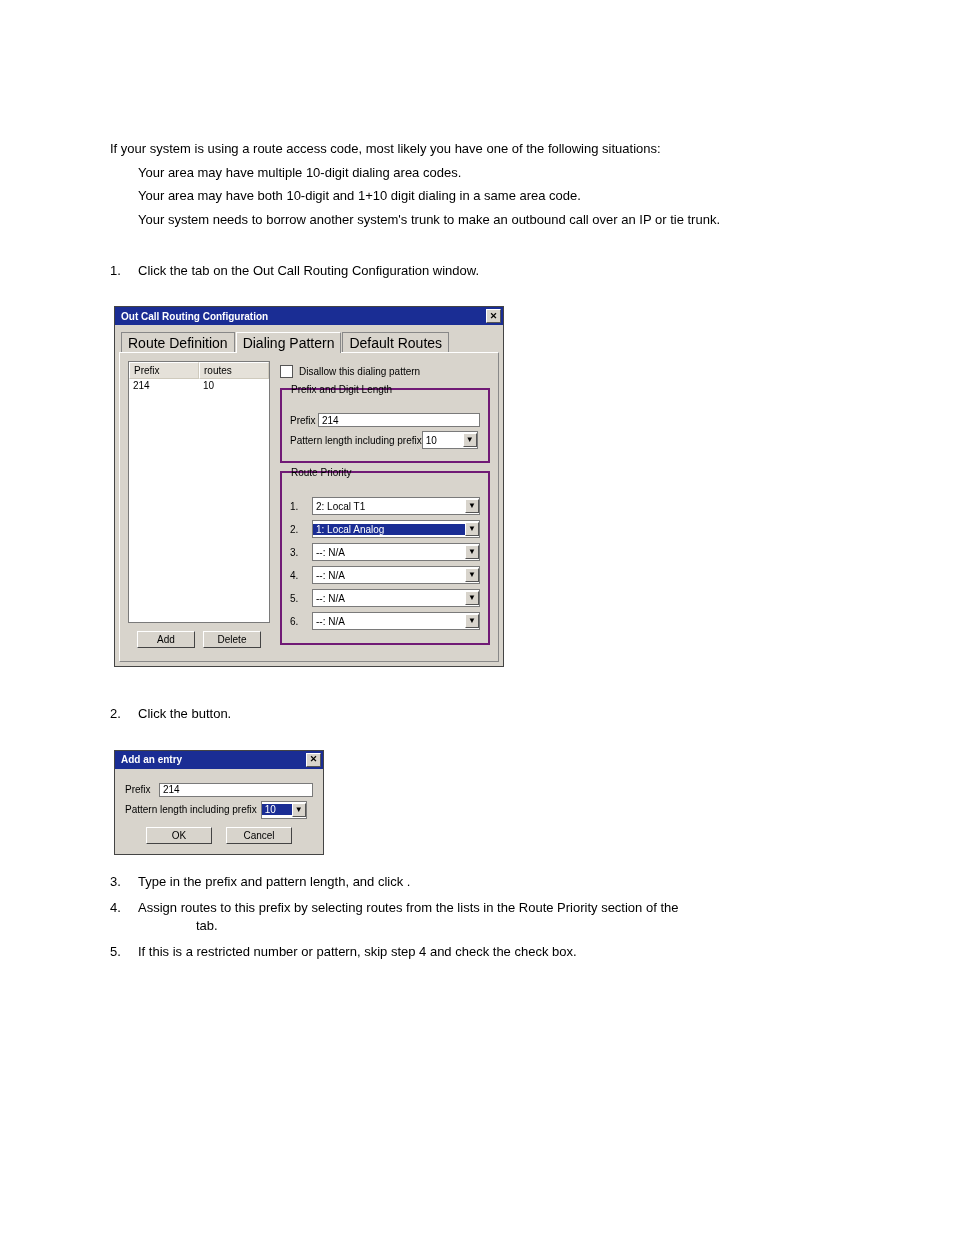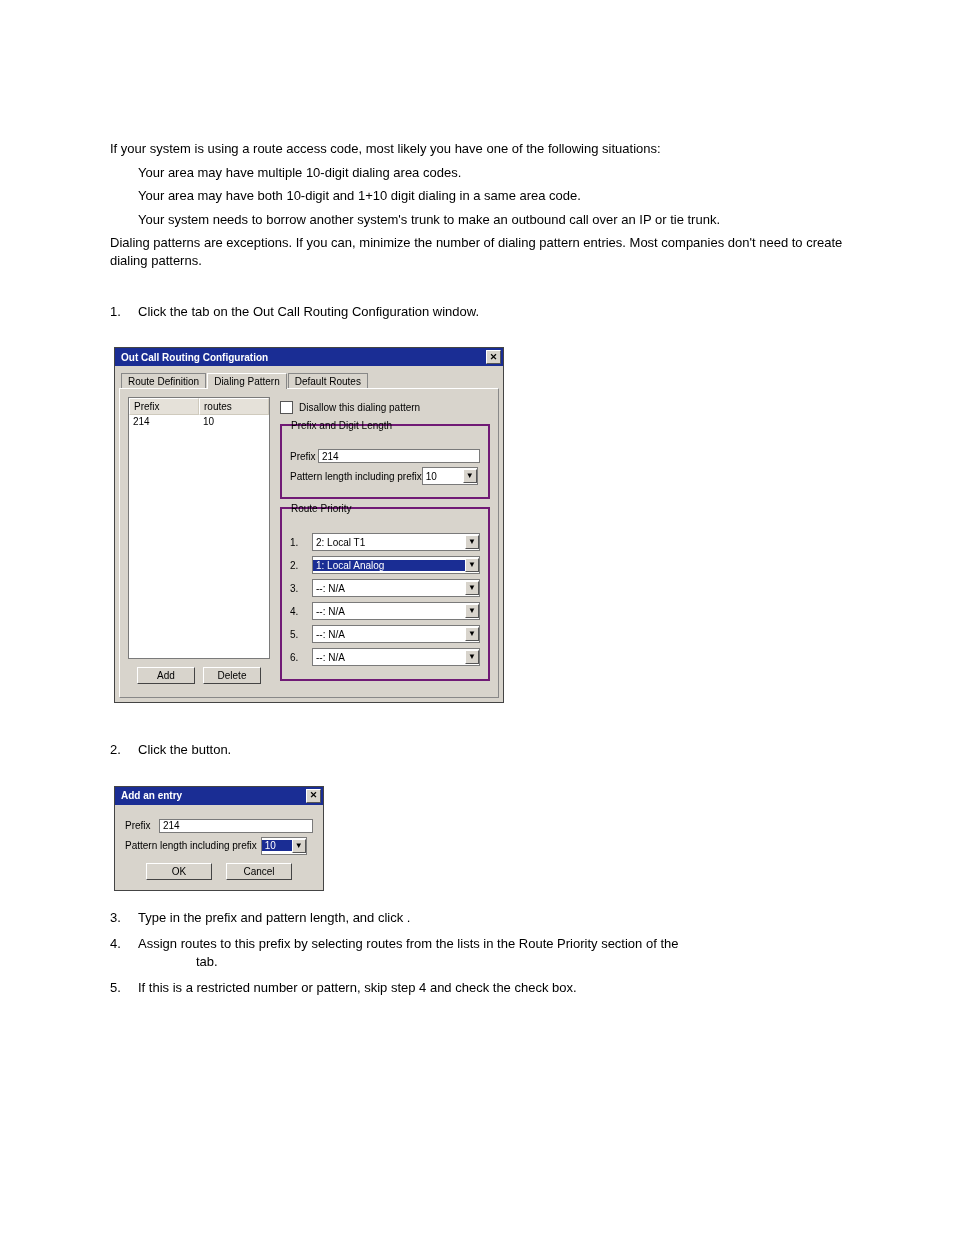--- a/index.html
+++ b/index.html
@@ -60,21 +60,21 @@
     cursor: default;
   }
   .win-body { padding: 4px; }
   .tabrow { display: flex; align-items: flex-end; padding: 2px 2px 0 2px; }
   .tab {
     border: 1px solid #888;
     border-bottom: none;
     padding: 2px 6px;
     background: #d8d4cc;
     margin-right: 1px;
-    font-size: 10px;
+    font-size: 14px;
     position: relative;
     top: 1px;
     cursor: default;
   }
   .tab.active {
     background: #d8d4cc;
     border-top-color: #fff; border-left-color: #fff;
     z-index: 2;
     top: 1px;
   }
@@ -200,21 +200,20 @@
 </style>
 </head>
 <body>
 
 <div class="page">
 
   <p>If your system is using a route access code, most likely you have one of the following situations:</p>
   <p class="indent1">Your area may have multiple 10-digit dialing area codes.</p>
   <p class="indent1">Your area may have both 10-digit and 1+10 digit dialing in a same area code.</p>
   <p class="indent1">Your system needs to borrow another system's trunk to make an outbound call over an IP or tie trunk.</p>
-  <p>Dialing patterns are exceptions. If you can, minimize the number of dialing pattern entries. Most companies don't need to create dialing patterns.</p>
 
   <div class="spacer-md"></div>
 
   
   <ol class="steps">
     <li>
       <span class="num">1.</span>
       <span class="txt">
         <span>Click the </span>
         <span> tab on the Out Call Routing Configuration window.</span>

